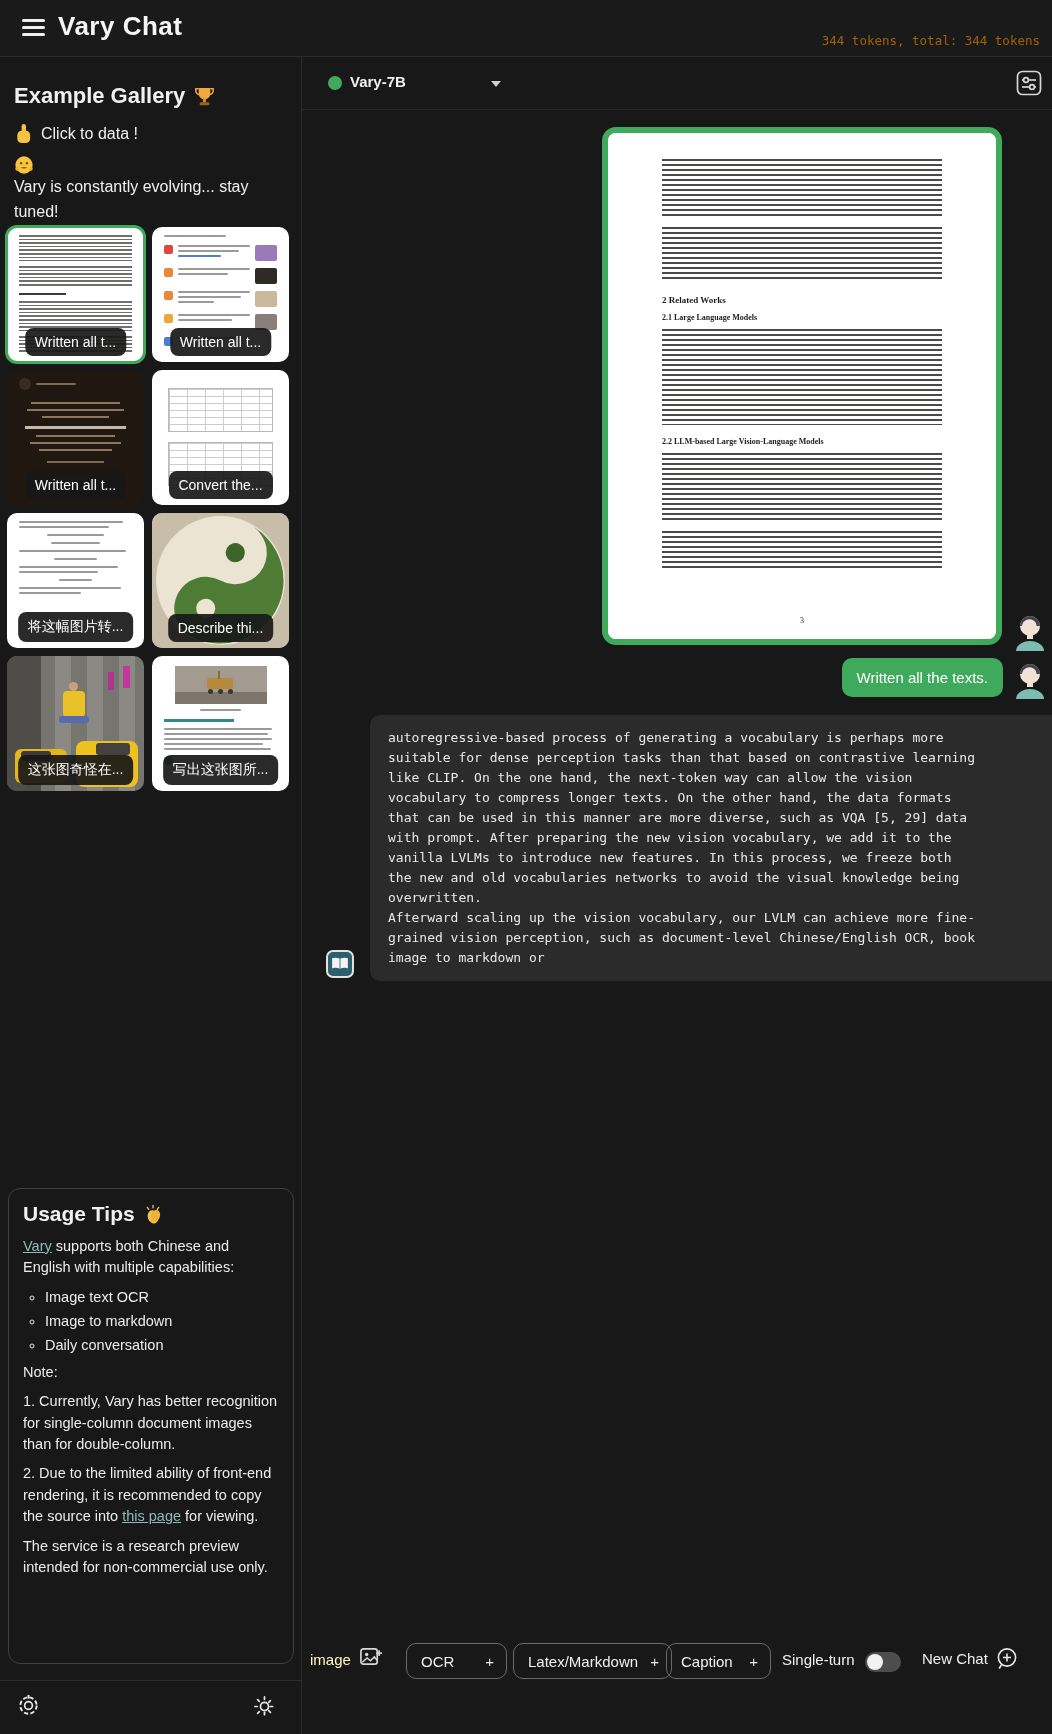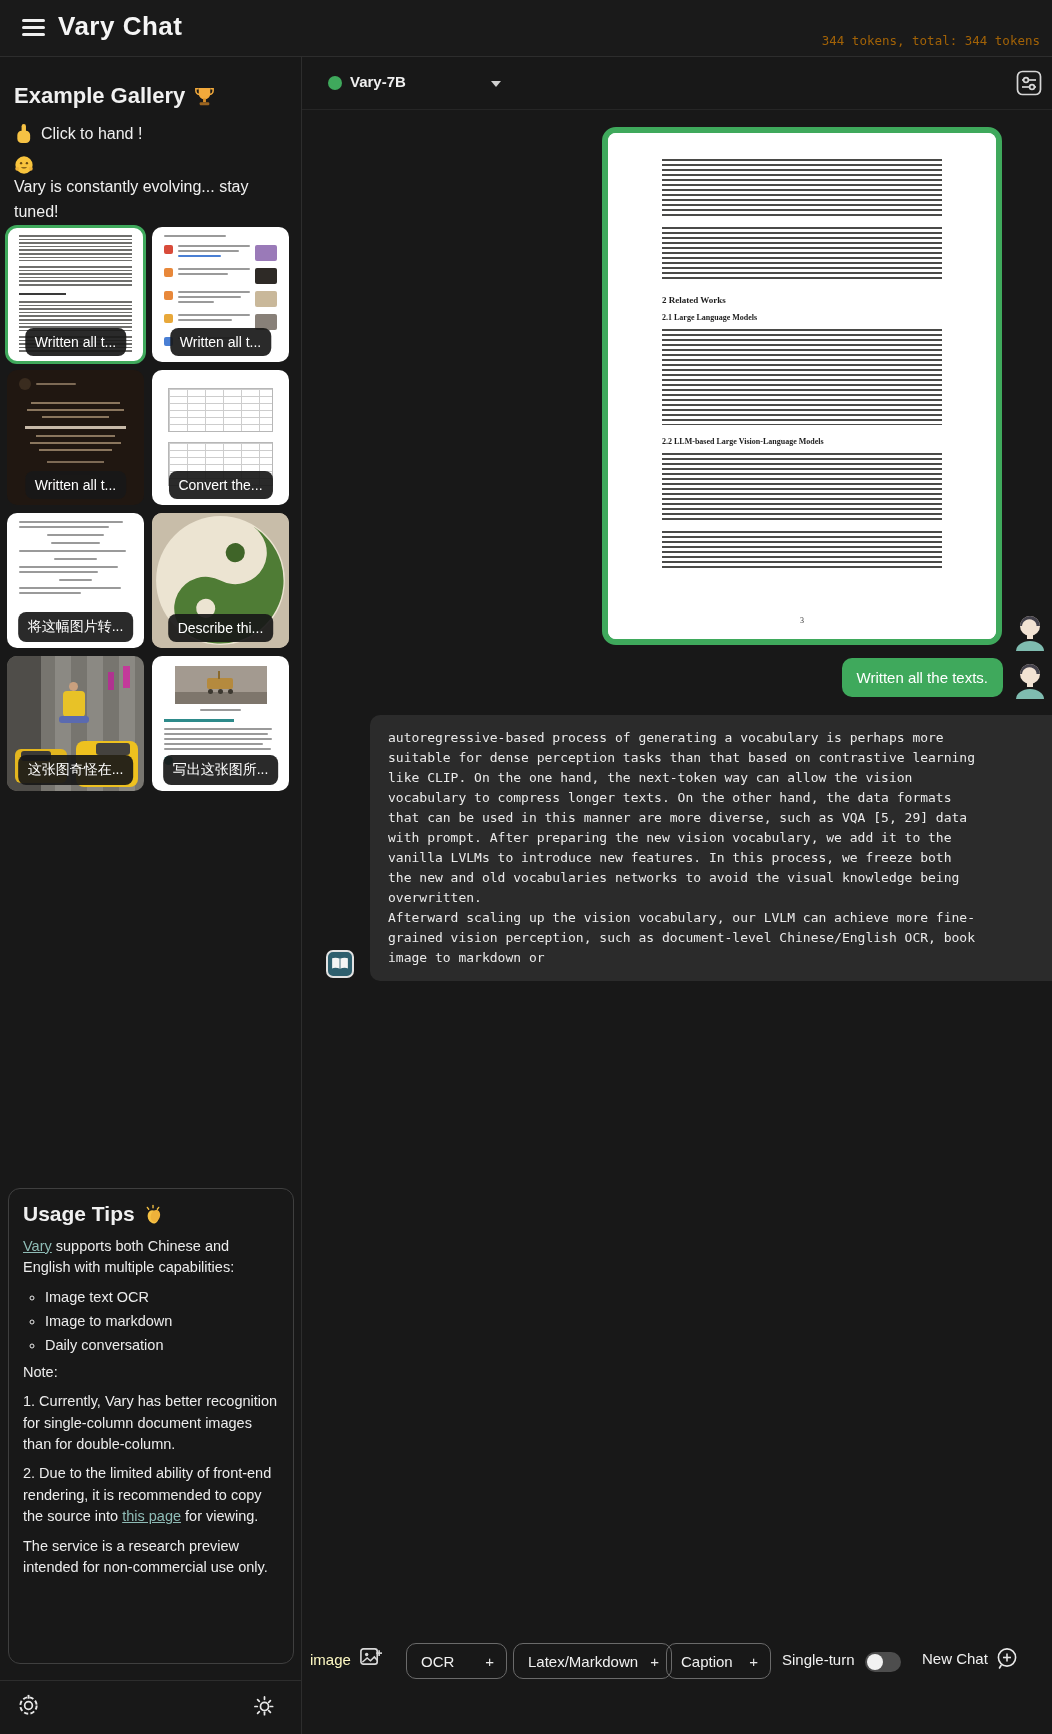--- a/index.html
+++ b/index.html
@@ -133,21 +133,21 @@
       <rect x="10.5" y="14" width="3" height="4" fill="#d88f2a"></rect>
       <rect x="7" y="18" width="10" height="3" rx="1" fill="#9a6420"></rect>
     </svg>
   </div>
 
   <div class="abs" id="click-to-play">
     <svg viewBox="0 0 20 22" width="19" height="21">
       <rect x="8" y="1" width="4.6" height="11" rx="2.3" fill="#f6c244"></rect>
       <rect x="3.5" y="8" width="13.5" height="13" rx="4.5" fill="#f6c244"></rect>
     </svg>
-    <span>Click to hand !</span>
+    <span>Click to data !</span>
   </div>
 
   <div class="abs" id="evolving-note">
     <svg viewBox="0 0 22 22" width="20" height="20">
       <circle cx="11" cy="11" r="9.5" fill="#f8c43d"></circle>
       <circle cx="7.8" cy="9" r="1.3" fill="#6a4a10"></circle>
       <circle cx="14.2" cy="9" r="1.3" fill="#6a4a10"></circle>
       <path d="M7.5 13.5a4.5 3.5 0 0 0 7 0z" fill="#6a4a10"></path>
       <circle cx="3.6" cy="15" r="2.2" fill="#eeb23a"></circle>
       <circle cx="18.4" cy="15" r="2.2" fill="#eeb23a"></circle>

